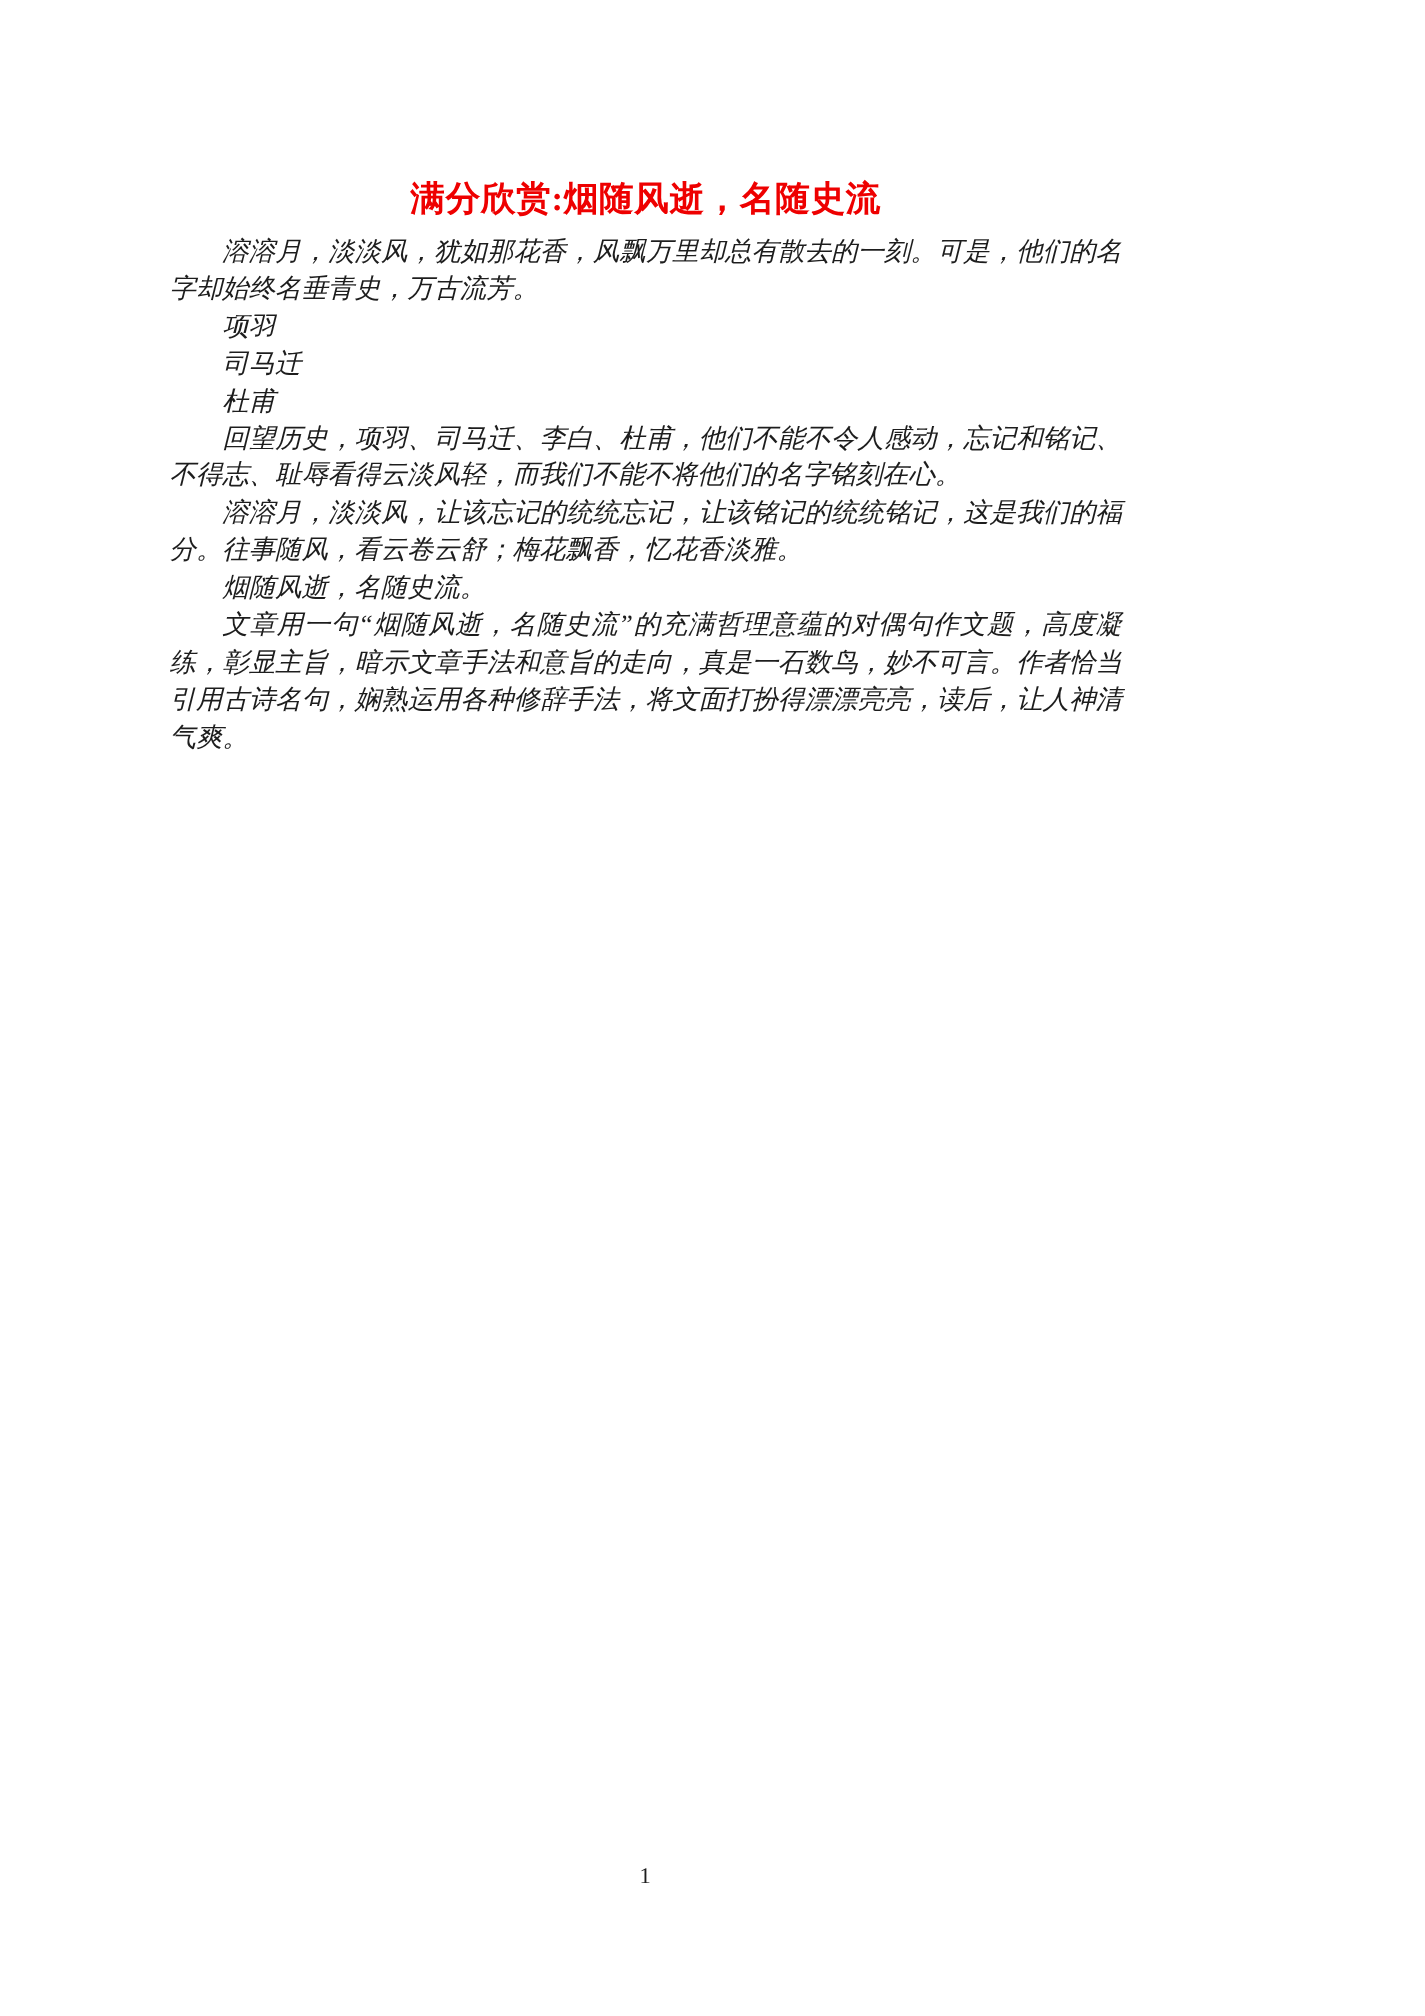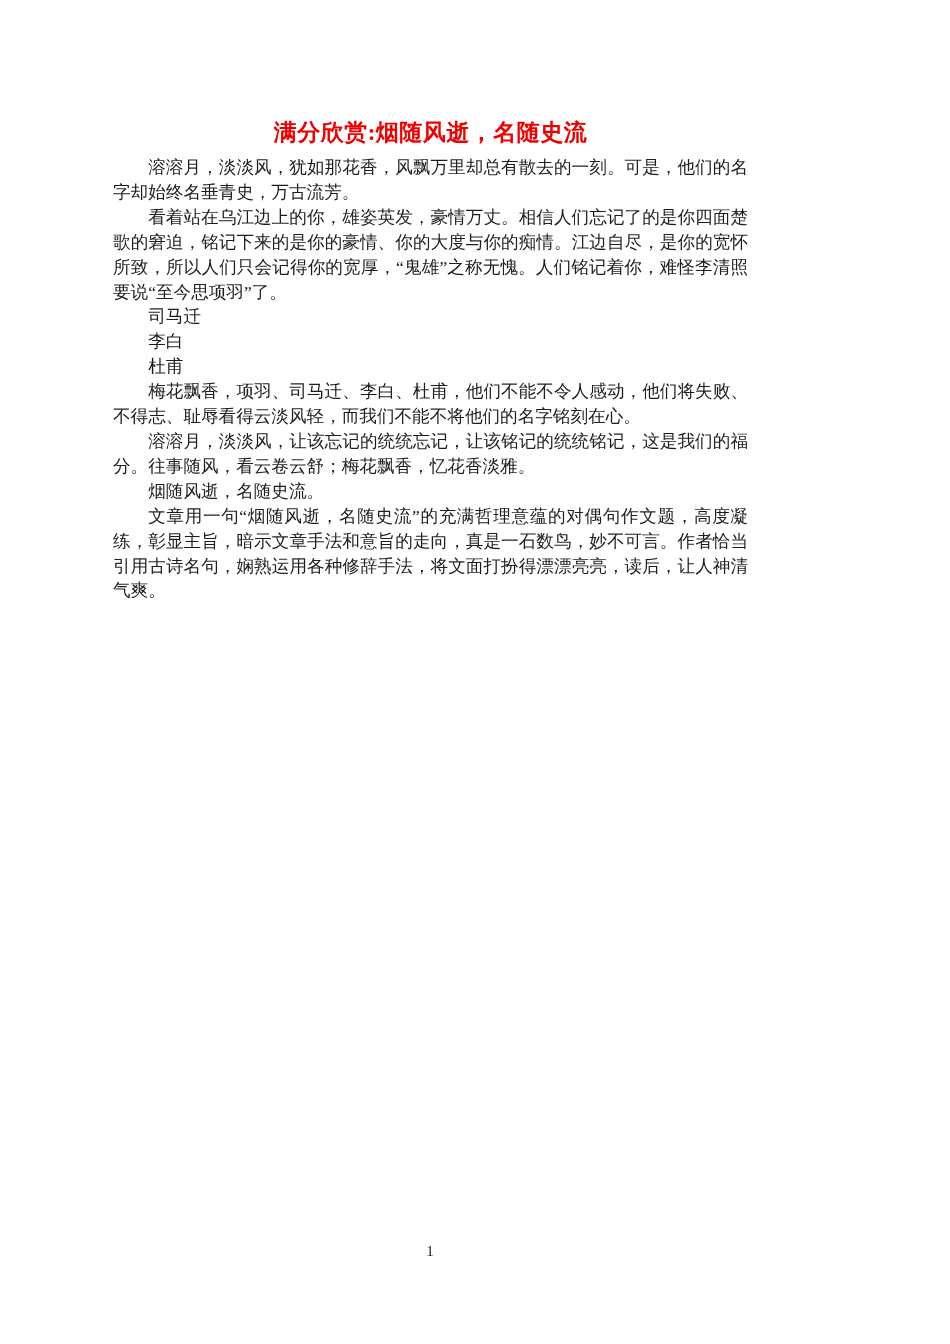--- a/index.html
+++ b/index.html
@@ -34,43 +34,43 @@
     font-size: 17.6px;
     line-height: 24.9px;
     text-align: justify;
     text-justify: inter-ideograph;
   }
   .doc-body p.para {
     margin: 0;
     padding: 0;
     text-indent: 2em;
     word-break: break-all;
+    font-style: italic;
   }
   .page-number {
     position: absolute;
     top: 1243px;
     left: 0;
     width: 100%;
     text-align: center;
     font-size: 15px;
     color: #1d1d1d;
   }
 </style>
 </head>
 <body>
 
 <div class="page">
   <div class="content">
     <h1 class="doc-title" style="color: rgb(238, 0, 0);">满分欣赏:烟随风逝，名随史流</h1>
     <div class="doc-body" id="doc-body">
         <p class="para">溶溶月，淡淡风，犹如那花香，风飘万里却总有散去的一刻。可是，他们的名字却始终名垂青史，万古流芳。</p>
-        <p class="para">看着站在乌江边上的你，雄姿英发，豪情万丈。相信人们忘记了的是你四面楚歌的窘迫，铭记下来的是你的豪情、你的大度与你的痴情。江边自尽，是你的宽怀所致，所以人们只会记得你的宽厚，“鬼雄”之称无愧。人们铭记着你，难怪李清照要说“至今思项羽”了。</p>
+        <p class="para">项羽</p>
         <p class="para">司马迁</p>
-        <p class="para">李白</p>
         <p class="para">杜甫</p>
-        <p class="para">梅花飘香，项羽、司马迁、李白、杜甫，他们不能不令人感动，他们将失败、不得志、耻辱看得云淡风轻，而我们不能不将他们的名字铭刻在心。</p>
+        <p class="para">回望历史，项羽、司马迁、李白、杜甫，他们不能不令人感动，忘记和铭记、不得志、耻辱看得云淡风轻，而我们不能不将他们的名字铭刻在心。</p>
         <p class="para">溶溶月，淡淡风，让该忘记的统统忘记，让该铭记的统统铭记，这是我们的福分。往事随风，看云卷云舒；梅花飘香，忆花香淡雅。</p>
         <p class="para">烟随风逝，名随史流。</p>
         <p class="para">文章用一句“烟随风逝，名随史流”的充满哲理意蕴的对偶句作文题，高度凝练，彰显主旨，暗示文章手法和意旨的走向，真是一石数鸟，妙不可言。作者恰当引用古诗名句，娴熟运用各种修辞手法，将文面打扮得漂漂亮亮，读后，让人神清气爽。</p>
       </div>
   </div>
   <div class="page-number">1</div>
 </div>
 
 </body></html>

